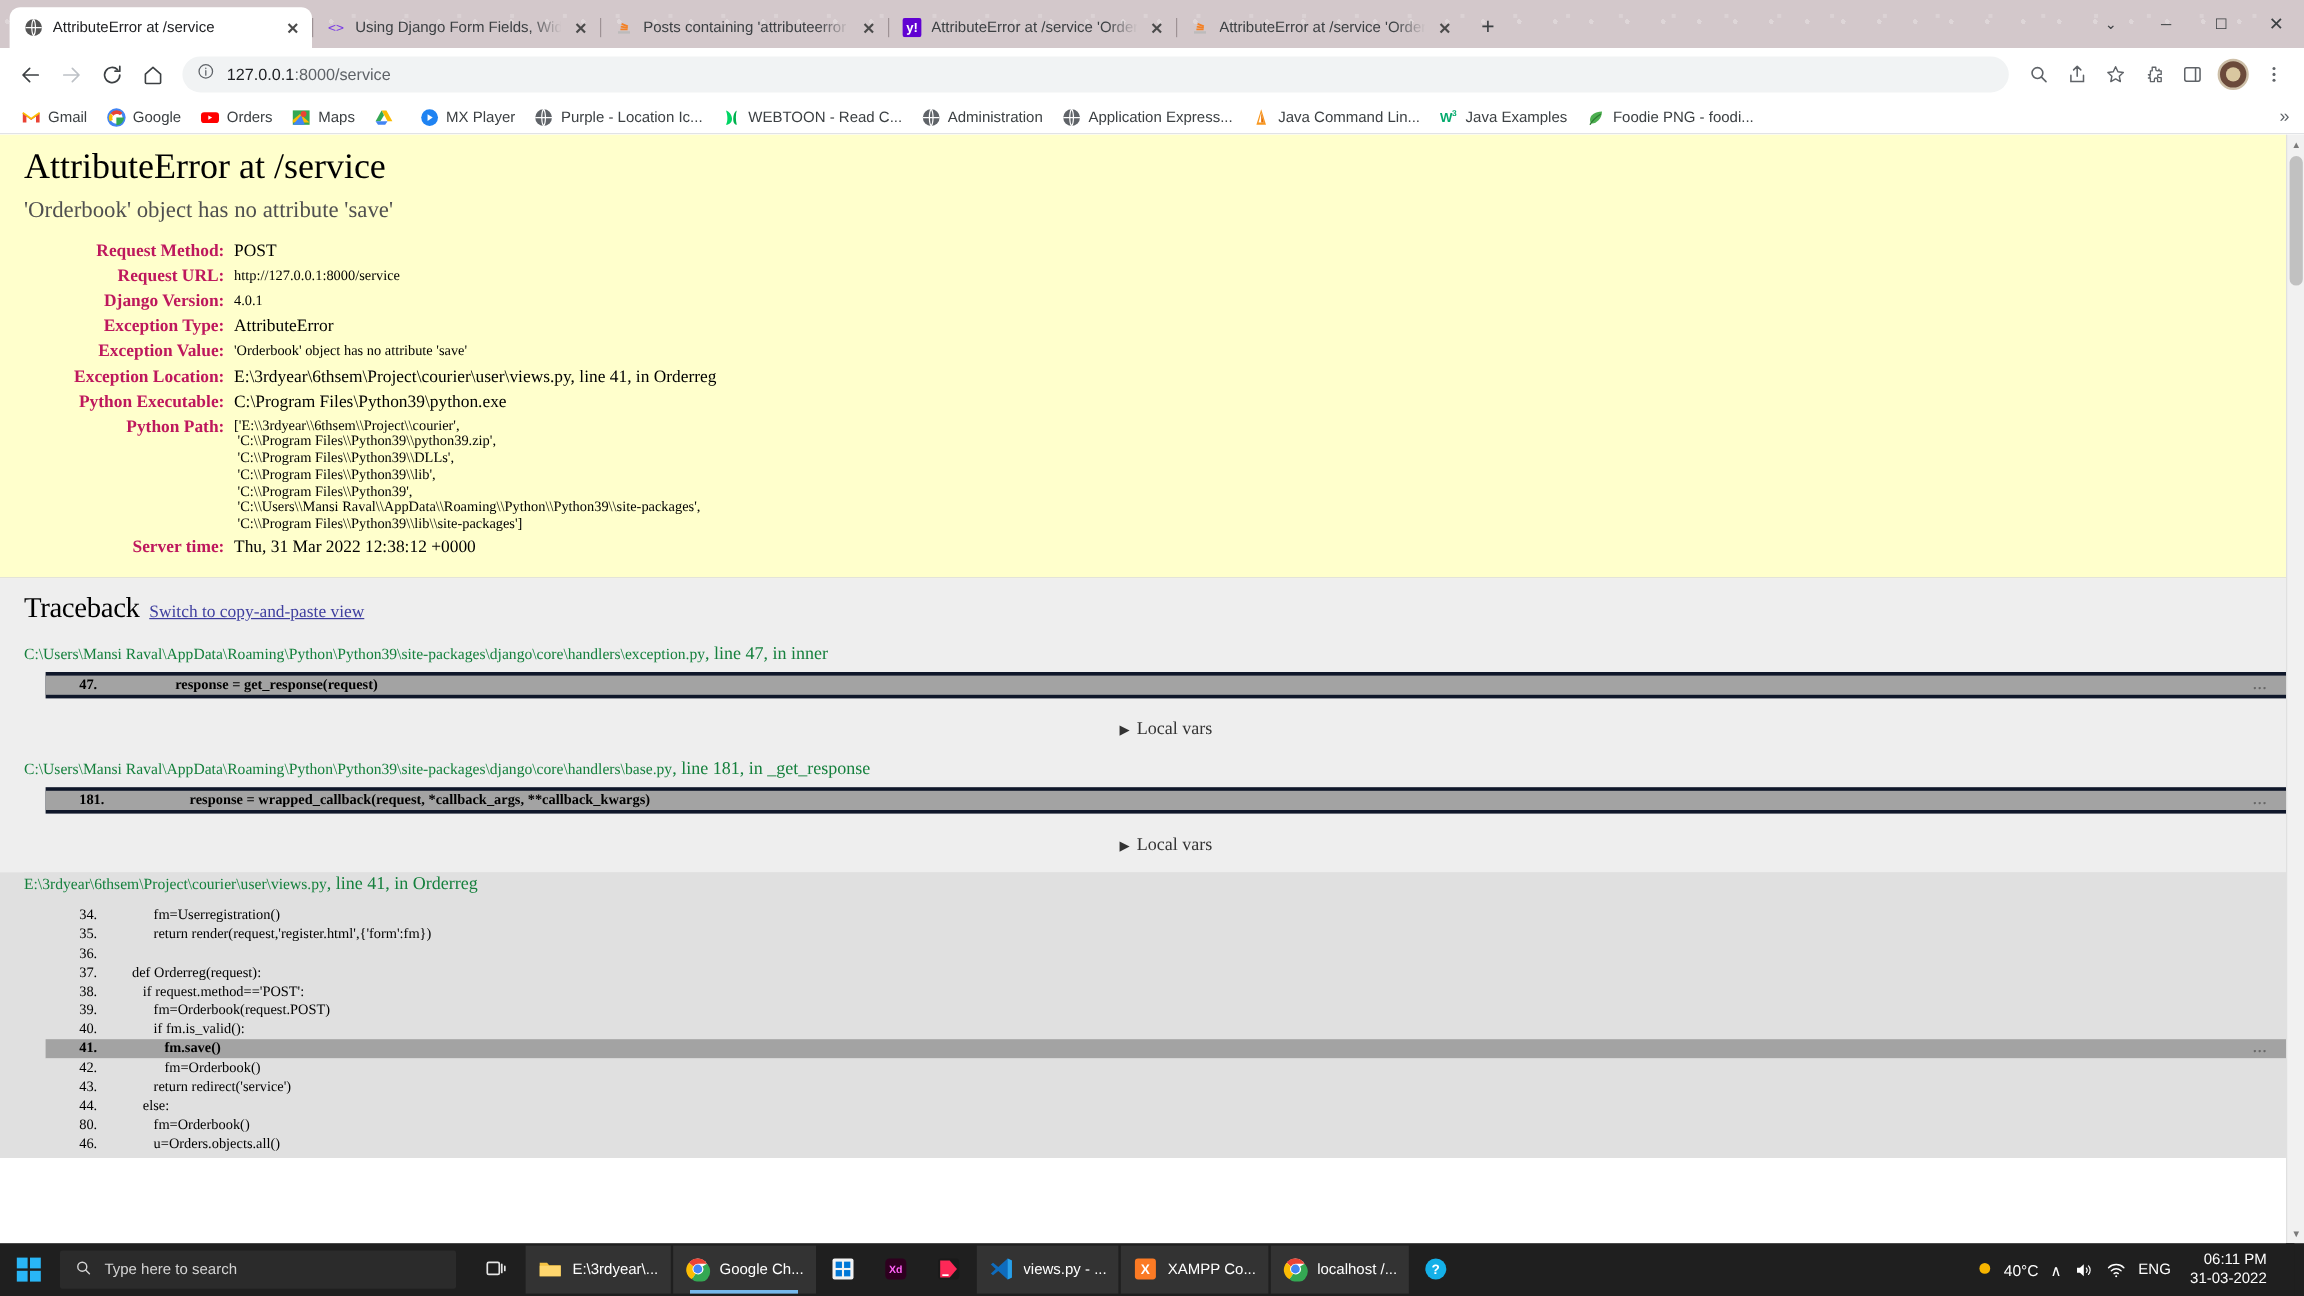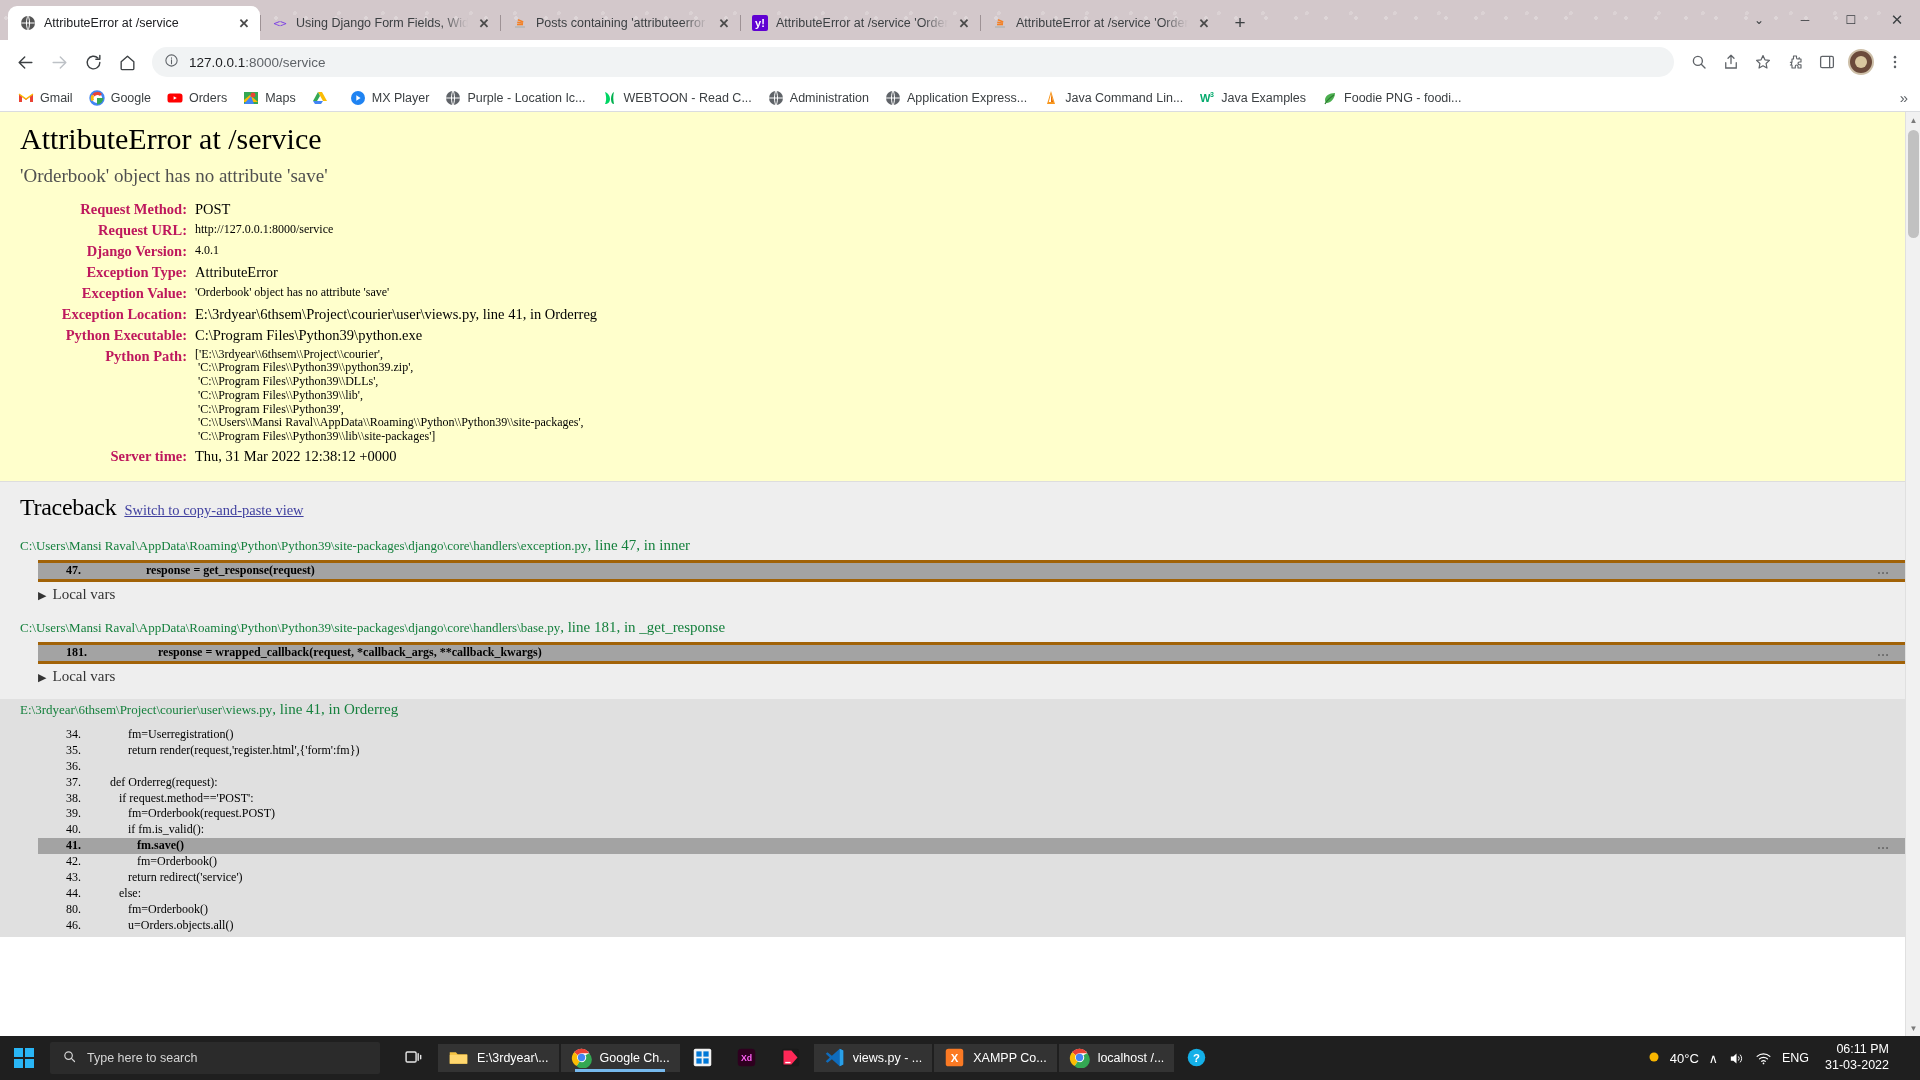--- a/index.html
+++ b/index.html
@@ -175,45 +175,45 @@
     display: block; padding: 1px 0 1px 28px; white-space: pre;
     line-height: 1.16; font-family: "Liberation Serif", serif;
   }
   .codeline .lno { display: inline-block; width: 44px; color: #000; }
   .codeline.context { background: #e0e0e0; }
   .codeline.current { background: #a3a3a3; font-weight: bold; }
   .codeline .dots {
     position: absolute; right: 16px; color: #666; font-weight: bold;
   }
   .localvars {
-    margin: 4px 0 0 18px; font-size: 15px; color: #333;
+    margin: 18px 0 0 18px; font-size: 15px; color: #333; text-align: center;
   }
   .localvars .tri { font-size: 11px; margin-right: 6px; color: #333; }
-  .frame-plain .codeblock { background: #a16207; }
+  .frame-plain .codeblock { background: #0f172a; }
   .bigcode { background: #e0e0e0; margin-left: 0; }
 
   
   .taskbar {
     height: 44px; background: #1f1f1f; display: flex; align-items: center;
     color: #fff; font-size: 12.5px; position: relative;
   }
   .tb-start {
     width: 48px; height: 44px; display: flex; align-items: center;
     justify-content: center;
   }
   .win-logo { display: grid; grid-template-columns: 9px 9px; grid-template-rows: 9px 9px; gap: 2.5px; }
   .win-logo span { background: #29b6f6; display: block; }
   .search-box {
     width: 330px; height: 32px; background: #2b2b2b; border-radius: 2px;
     display: flex; align-items: center; gap: 10px; padding: 0 12px;
     margin-left: 2px; color: #d4d4d4; font-size: 12.5px;
   }
   .tb-apps { display: flex; align-items: center; gap: 2px; margin-left: 14px; }
   .tb-app {
-    height: 28px; display: flex; align-items: center; gap: 7px;
+    height: 40px; display: flex; align-items: center; gap: 7px;
     padding: 0 10px; max-width: 190px; position: relative;
     color: #fff; font-size: 12.5px; white-space: nowrap;
   }
   .tb-app.open { background: #333333; }
   .tb-app.active-underline::after {
     content: ""; position: absolute; bottom: 0; left: 12%; width: 76%;
     height: 3px; background: #76b9ed;
   }
   .tb-app .lbl { overflow: hidden; text-overflow: ellipsis; max-width: 105px; }
   .tb-appico { width: 22px; height: 22px; flex: 0 0 22px; }

